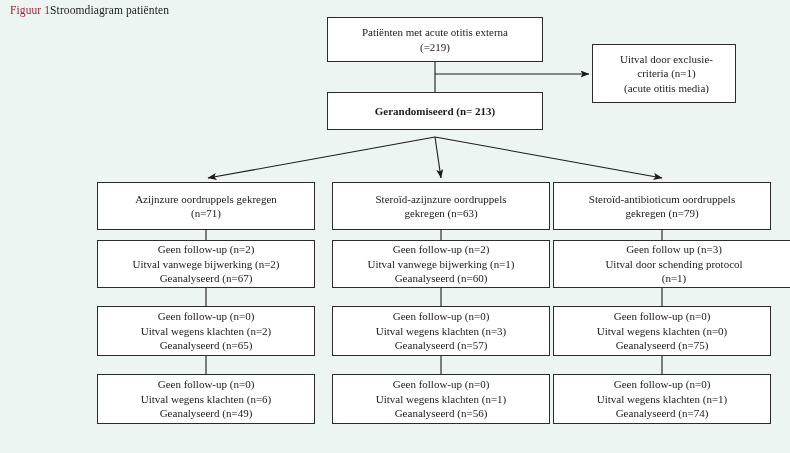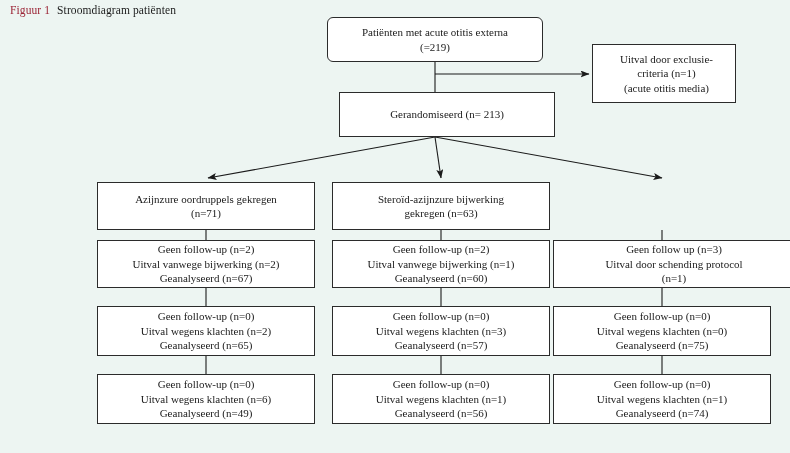--- a/index.html
+++ b/index.html
@@ -20,21 +20,20 @@
   #caption {
     position: absolute;
     left: 10px;
     top: 4px;
     font-size: 11.5px;
     letter-spacing: .1px;
     white-space: nowrap;
   }
   #caption .fig-label {
     color: #9b2335;
-    margin-right: 7px;
   }
   #caption .fig-title {
     color: #1a1a1a;
   }
 
   
   #diagram {
     position: absolute;
     left: 0;
     top: 0;
@@ -63,23 +62,23 @@
     font-size: 11px;
     line-height: 14.5px;
     padding: 2px 4px;
   }
   .node .ln {
     display: block;
     white-space: nowrap;
   }
 
   
-  #node-enrolled   { left: 327px; top: 17px;  width: 216px; height: 45px; border-radius: 6px; }
+  #node-enrolled   { left: 327px; top: 17px;  width: 216px; height: 45px; }
   #node-excluded   { left: 592px; top: 44px;  width: 144px; height: 59px; padding-left: 9px; }
-  #node-randomized { left: 339px; top: 92px;  width: 216px; height: 45px; }
+  #node-randomized { left: 327px; top: 92px;  width: 216px; height: 38px; font-weight: bold; }
 
   
   #node-arm-a  { left:  97px; top: 182px; width: 218px; height: 48px; align-items: center; }
   #node-arm-b  { left: 332px; top: 182px; width: 218px; height: 48px; }
   #node-arm-c  { left: 553px; top: 182px; width: 218px; height: 48px; }
 
   #node-a1 { left:  97px; top: 240px; width: 218px; height: 48px; }
   #node-b1 { left: 332px; top: 240px; width: 218px; height: 48px; }
   #node-c1 { left: 553px; top: 240px; width: 242px; height: 48px; }
 
@@ -141,22 +140,26 @@
 
   <div class="node" id="node-randomized">
     <span class="ln">Gerandomiseerd (n= 213)</span>
   </div>
 
   <div class="node" id="node-arm-a">
     <span class="ln">Azijnzure oordruppels gekregen</span>
     <span class="ln">(n=71)</span>
   </div>
   <div class="node" id="node-arm-b">
-    <span class="ln">Steroïd-azijnzure bijwerking</span>
+    <span class="ln">Steroïd-azijnzure oordruppels</span>
     <span class="ln">gekregen (n=63)</span>
+  </div>
+  <div class="node" id="node-arm-c">
+    <span class="ln">Steroïd-antibioticum oordruppels</span>
+    <span class="ln">gekregen (n=79)</span>
   </div>
 
   <div class="node" id="node-a1">
     <span class="ln">Geen follow-up (n=2)</span>
     <span class="ln">Uitval vanwege bijwerking (n=2)</span>
     <span class="ln">Geanalyseerd (n=67)</span>
   </div>
   <div class="node" id="node-b1">
     <span class="ln">Geen follow-up (n=2)</span>
     <span class="ln">Uitval vanwege bijwerking (n=1)</span>

